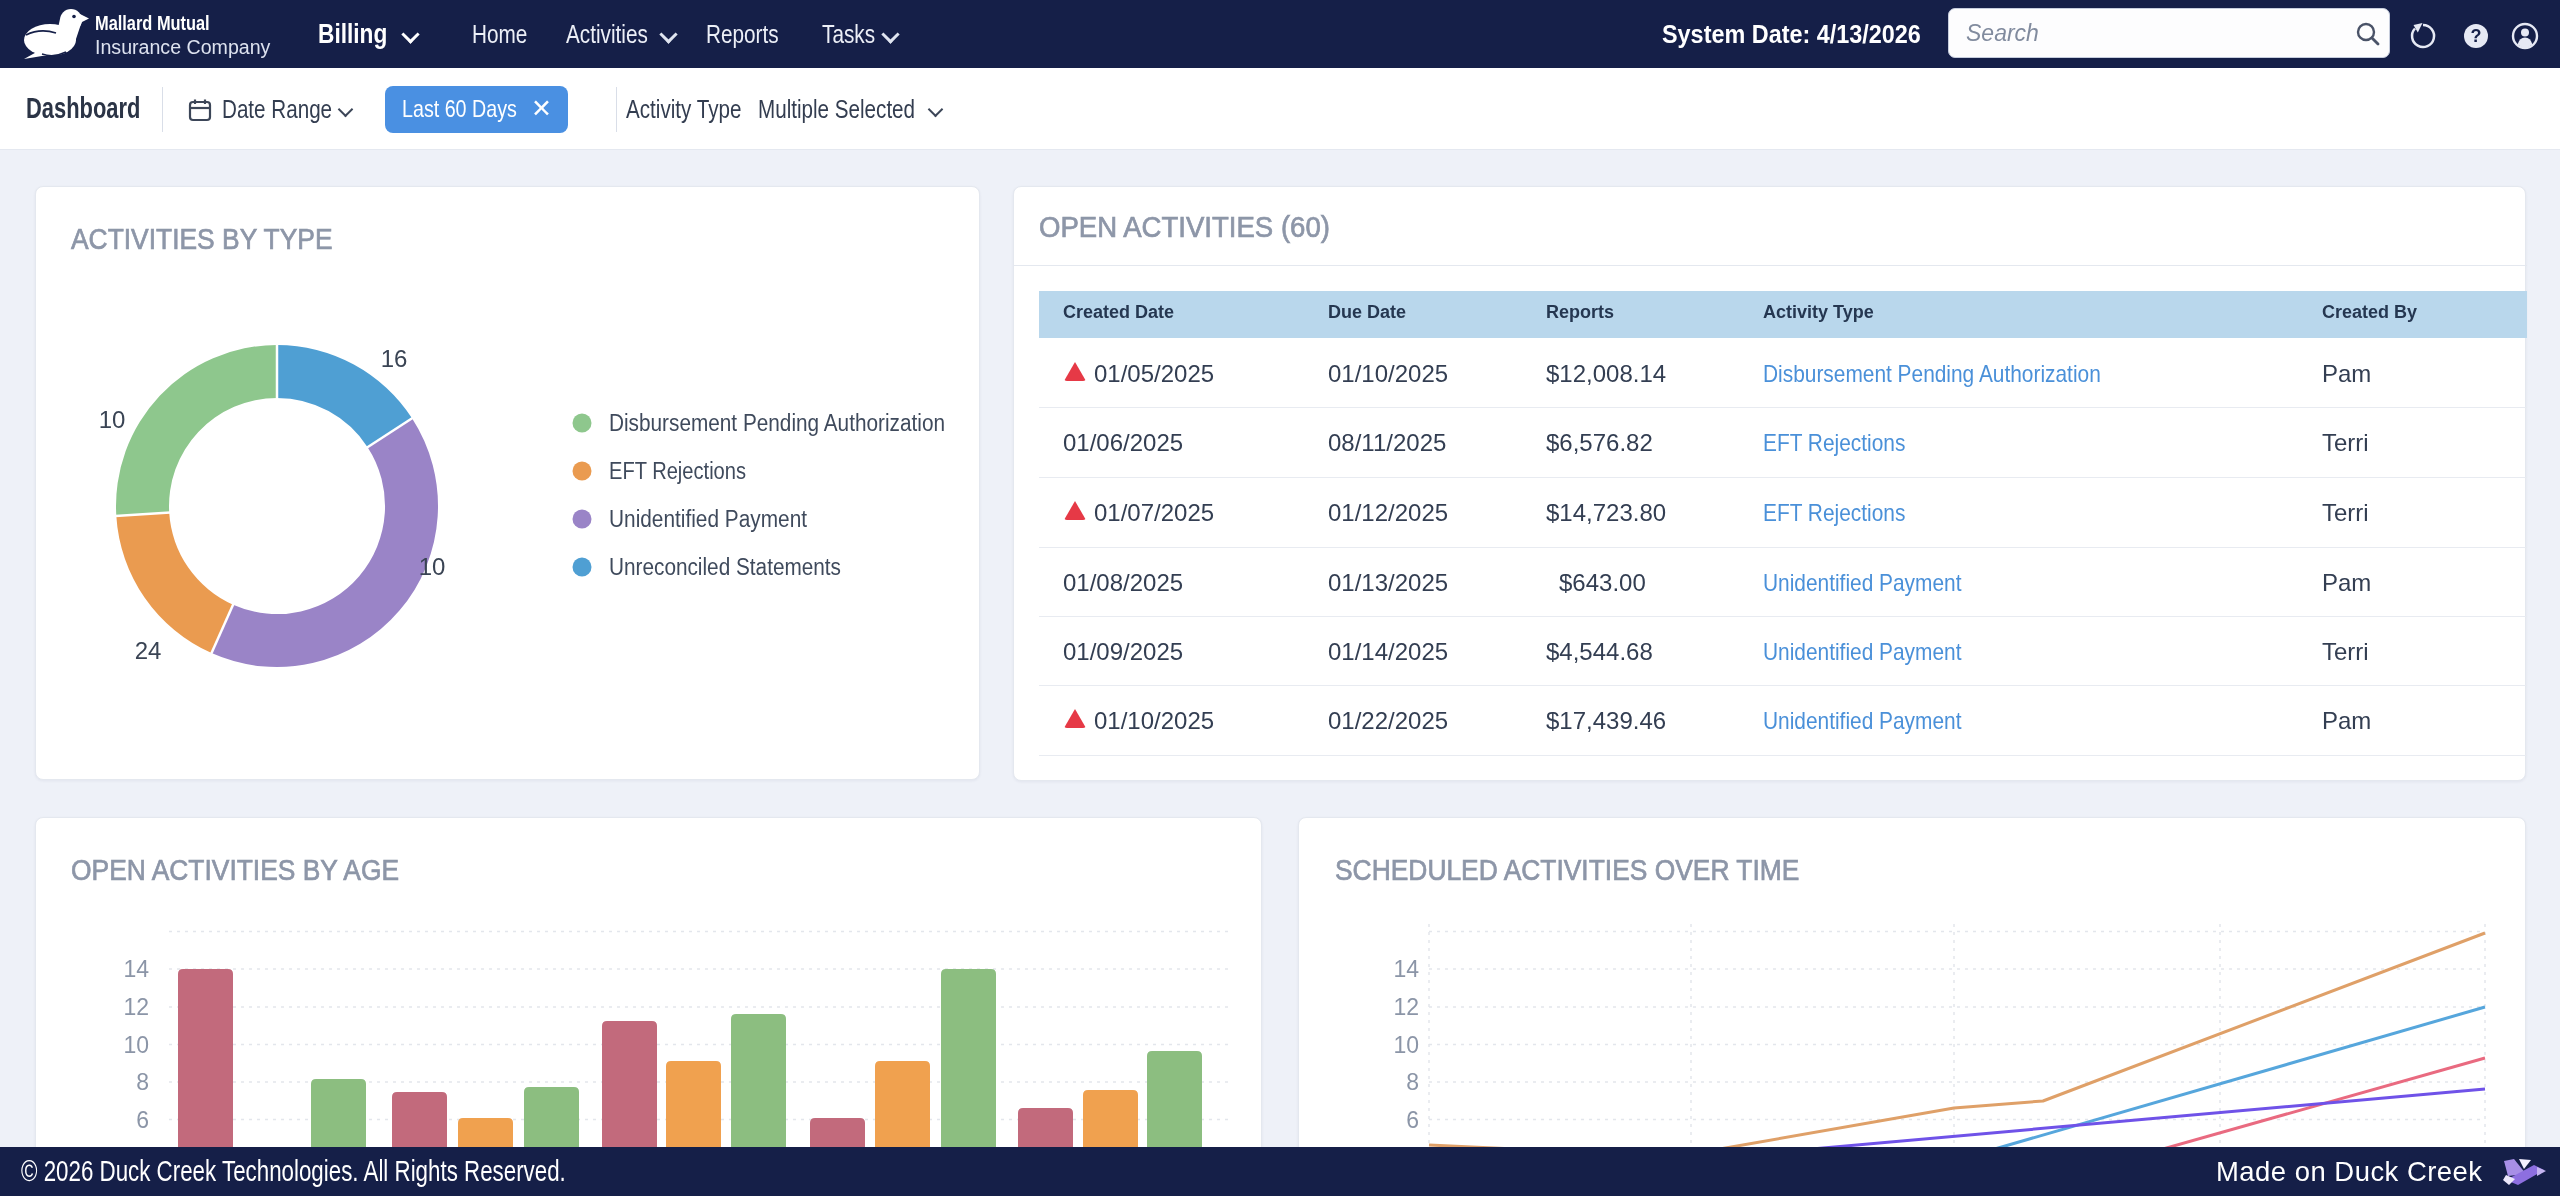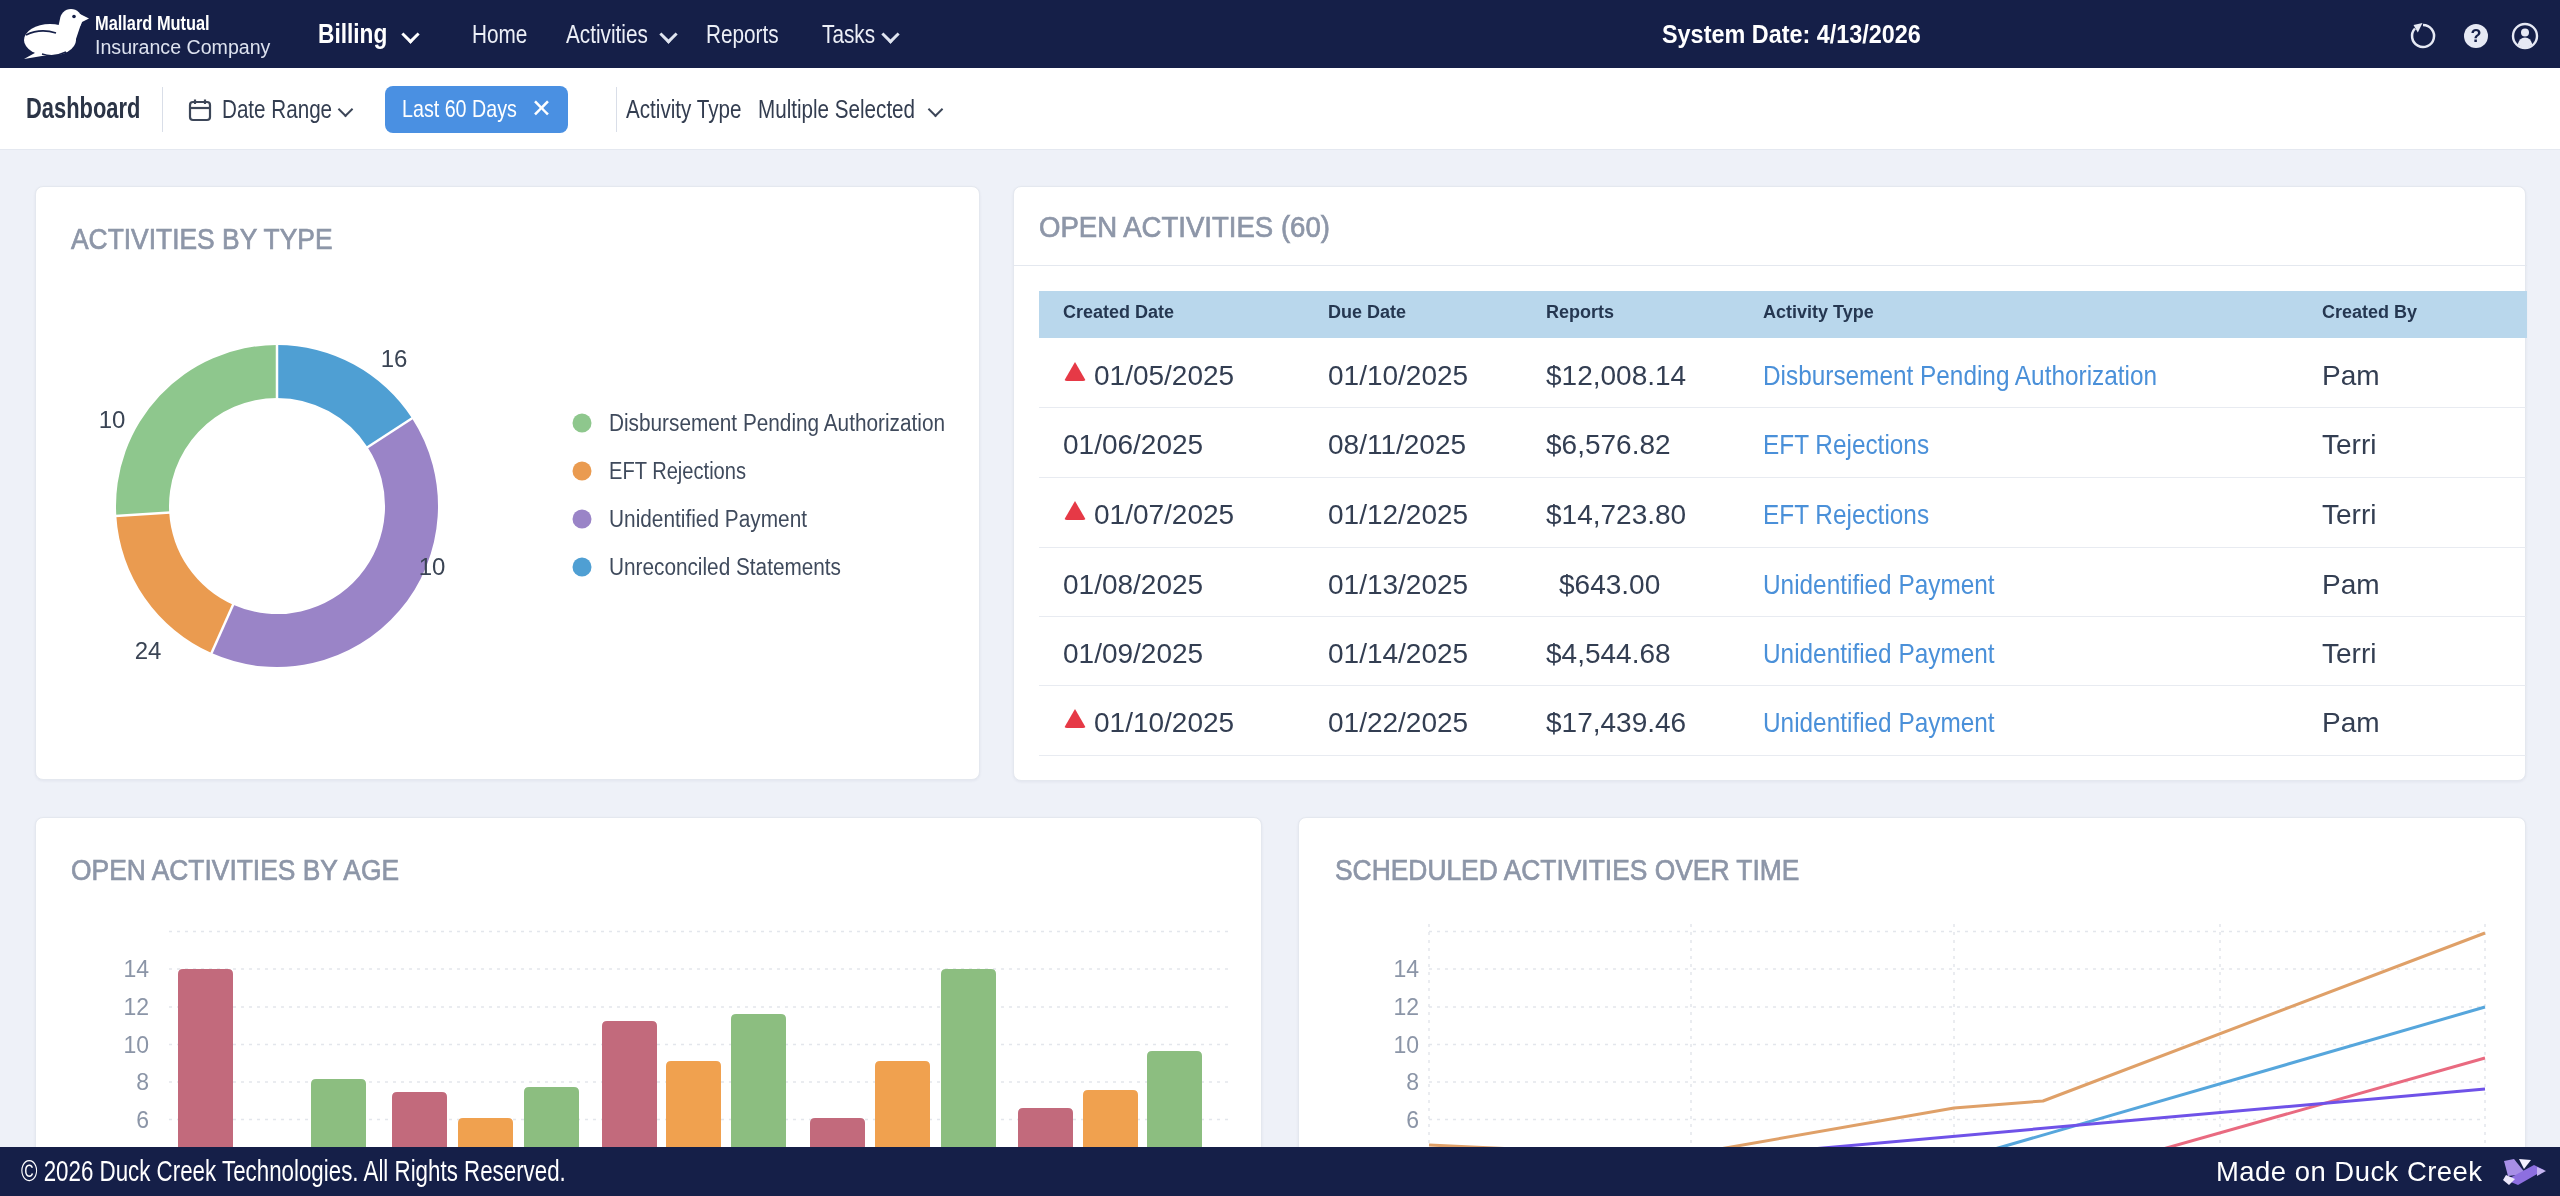--- a/index.html
+++ b/index.html
@@ -27,21 +27,21 @@
 #card1 { left:35px; top:186px; width:945px; height:594px; }
 #card2 { left:1013px; top:186px; width:1513px; height:595px; }
 #card3 { left:35px; top:817px; width:1227px; height:470px; }
 #card4 { left:1298px; top:817px; width:1228px; height:470px; }
 .ctitle { position:absolute; color:#8d96a8; font-weight:normal; -webkit-text-stroke:.7px #8d96a8; font-size:29px; transform:scaleX(.91); transform-origin:0 0; white-space:nowrap; }
 #c2divider { position:absolute; left:0; top:78px; width:1513px; height:1px; background:#e4e8ef; }
 #thead { position:absolute; left:25px; top:104px; width:1488px; height:47px; background:#b9d7ec; }
 .th { position:absolute; top:11px; font-size:18px; font-weight:bold; color:#253751; }
 .row { position:absolute; left:25px; width:1488px; height:69px; }
 .rowline { position:absolute; left:25px; width:1488px; height:1px; background:#e8ebf1; }
-.cell { position:absolute; top:22px; font-size:28px; color:#333e52; white-space:nowrap; }
+.cell { position:absolute; top:22px; font-size:24px; color:#333e52; white-space:nowrap; }
 .cell.link { color:#4a90d9; }
 .tri { position:absolute; top:24px; width:0; height:0; border-left:11px solid transparent; border-right:11px solid transparent; border-bottom:19px solid #e63946; border-radius:3px; }
 #footer { position:absolute; left:0; top:1147px; width:2560px; height:49px; background:#151f48; z-index:50; }
 #footer .l { position:absolute; left:21px; top:8px; color:#fff; font-size:29px; transform:scaleX(.77); transform-origin:0 0; }
 #footer .r { position:absolute; left:2216px; top:9px; color:#fff; font-size:28px; letter-spacing:.5px; transform:scaleX(.98); transform-origin:0 0; }
 </style>
 </head>
 <body>
 <div id="navbar">
   <svg class="abs" style="left:24px;top:7px" width="66" height="54" viewBox="0 0 66 54">
@@ -58,20 +58,27 @@
   <div id="brand-sub">Insurance Company</div>
   <div class="navitem" id="billing" style="left:318px">Billing</div>
   <span class="chevw" style="left:404px;border-color:#fff"></span>
   <div class="navitem" style="left:472px">Home</div>
   <div class="navitem" style="left:566px">Activities</div>
   <span class="chevw" style="left:662px"></span>
   <div class="navitem" style="left:706px">Reports</div>
   <div class="navitem" style="left:822px">Tasks</div>
   <span class="chevw" style="left:884px"></span>
   <div id="sysdate">System Date: 4/13/2026</div>
+  <div id="searchbox">
+      <span>Search</span>
+    <svg class="abs" style="left:406px;top:12px" width="26" height="26" viewBox="0 0 26 26">
+      <circle cx="11" cy="11" r="8" fill="none" stroke="#4a5368" stroke-width="2.4"></circle>
+      <line x1="17" y1="17" x2="23" y2="23" stroke="#4a5368" stroke-width="2.8" stroke-linecap="round"></line>
+    </svg>
+  </div>
   <svg class="abs" style="left:2408px;top:21px" width="30" height="30" viewBox="0 0 30 30">
     <path d="M 7 7.5 A 11 11 0 1 0 15 4" fill="none" stroke="#e6e9f4" stroke-width="2.5"></path>
     <path d="M 14.5 2 L 5.5 4 L 9.8 11.5 Z" fill="#e6e9f4"></path>
   </svg>
   <svg class="abs" style="left:2461px;top:21px" width="30" height="30" viewBox="0 0 30 30">
     <circle cx="15" cy="15" r="12" fill="#e6e9f4"></circle>
     <text x="15" y="21" font-size="18" font-weight="bold" fill="#151f48" text-anchor="middle">?</text>
   </svg>
   <svg class="abs" style="left:2510px;top:21px" width="30" height="30" viewBox="0 0 30 30">
     <circle cx="15" cy="15" r="12" fill="none" stroke="#e6e9f4" stroke-width="2.4"></circle>

